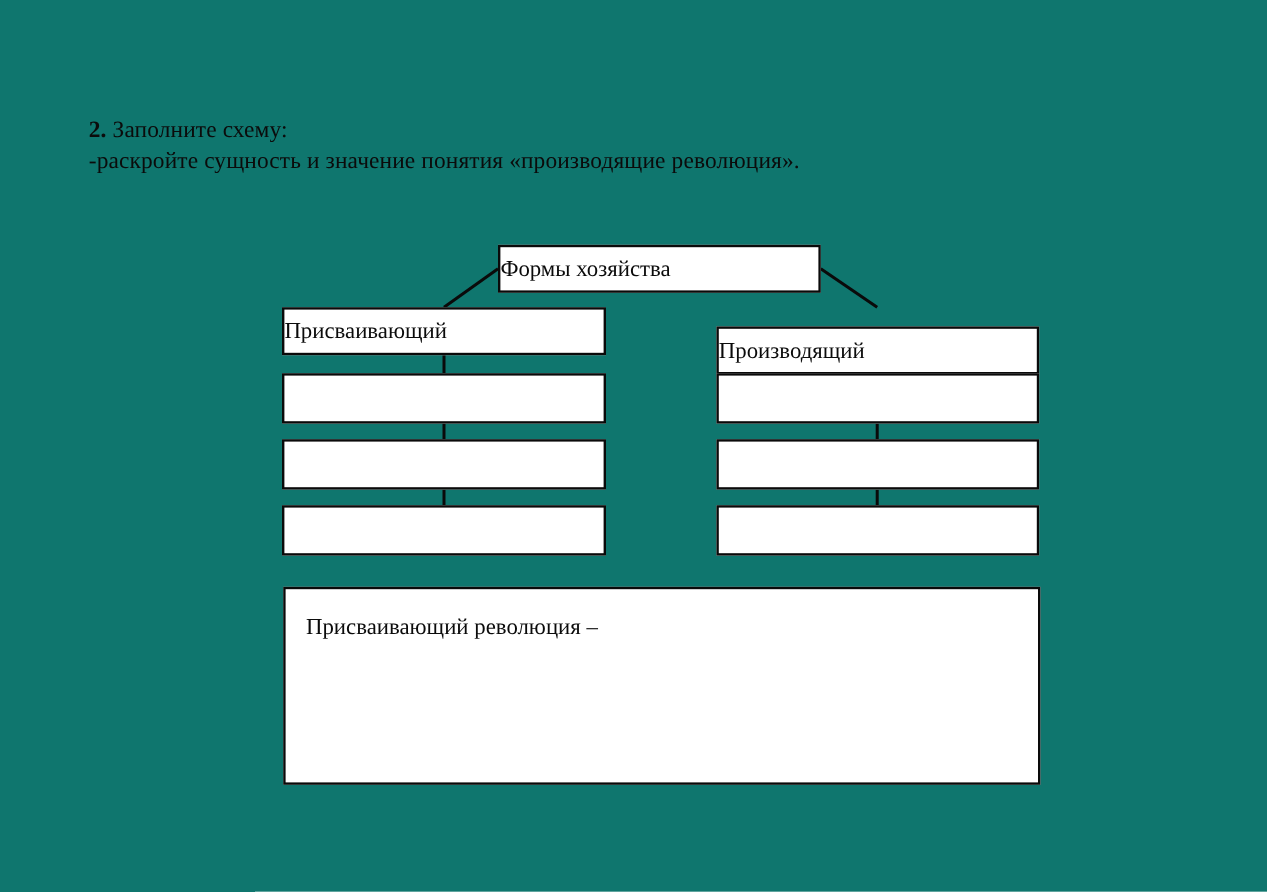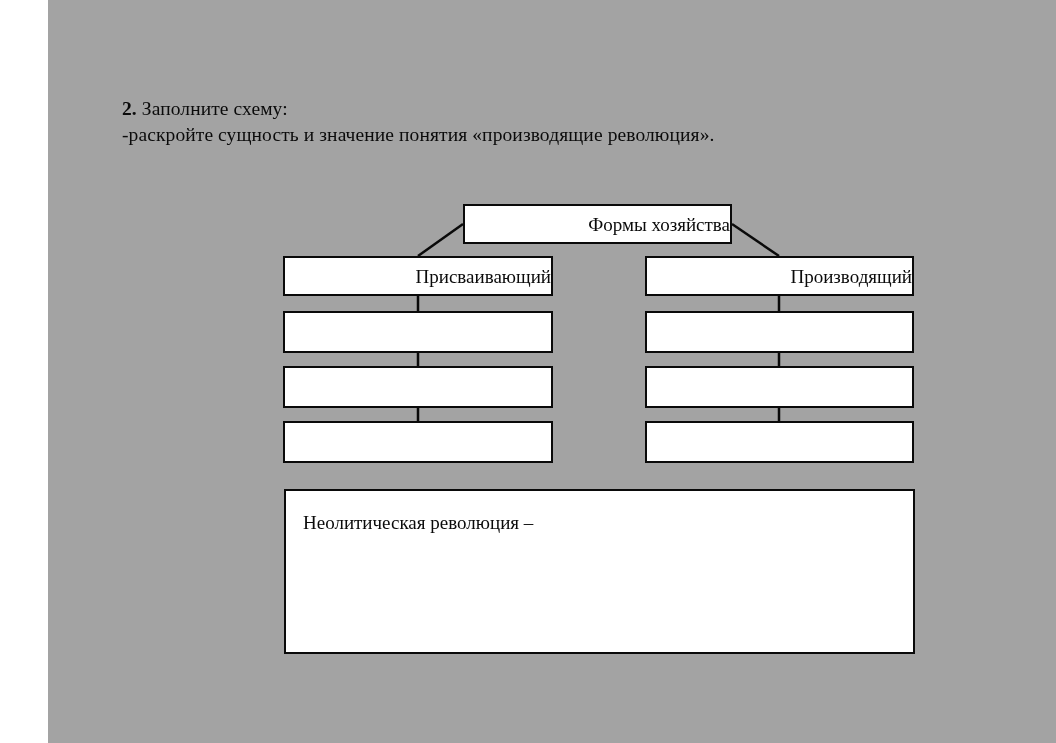--- a/index.html
+++ b/index.html
@@ -15,22 +15,21 @@
     overflow: hidden;
     font-family: "Liberation Serif", "DejaVu Serif", serif;
     color: #0b0b0b;
     -webkit-font-smoothing: antialiased;
   }
 
   
   #page {
     position: absolute;
     inset: 0;
-    background: #a3a3a3;
-    margin-left: 48px;
+    background: #0f766e;
   }
 
   
   #task-text {
     position: absolute;
     left: 74px;
     top: 96px;
     width: 830px;
     font-size: 19.5px;
     line-height: 26px;
@@ -54,21 +53,21 @@
 
   .box {
     position: absolute;
     box-sizing: border-box;
     border: 2.5px solid #0a0a0a;
     background: #ffffff;
   }
   .box.label {
     display: flex;
     align-items: center;
-    justify-content: flex-end;
+    justify-content: flex-start;
     font-size: 19px;
     line-height: 1;
   }
   .box.blank {
     
   }
 
   
   #box-root {
     left: 415px;
@@ -79,21 +78,21 @@
 
   
   #box-appropriating {
     left: 235px;
     top: 256px;
     width: 270px;
     height: 40px;
   }
   #box-producing {
     left: 597px;
-    top: 256px;
+    top: 272px;
     width: 269px;
     height: 40px;
   }
 
   
   #box-left-1 { left: 235px; top: 311px; width: 270px; height: 42px; }
   #box-left-2 { left: 235px; top: 366px; width: 270px; height: 42px; }
   #box-left-3 { left: 235px; top: 421px; width: 270px; height: 42px; }
 
   
@@ -173,17 +172,17 @@
 
     <div class="box blank" id="box-left-1"></div>
     <div class="box blank" id="box-left-2"></div>
     <div class="box blank" id="box-left-3"></div>
 
     <div class="box blank" id="box-right-1"></div>
     <div class="box blank" id="box-right-2"></div>
     <div class="box blank" id="box-right-3"></div>
 
     <div class="box" id="box-answer">
-      <span class="answer-prompt">Неолитическая революция –</span>
+      <span class="answer-prompt">Присваивающий революция –</span>
     </div>
 
   </div>
 </div>
 
 </body></html>

